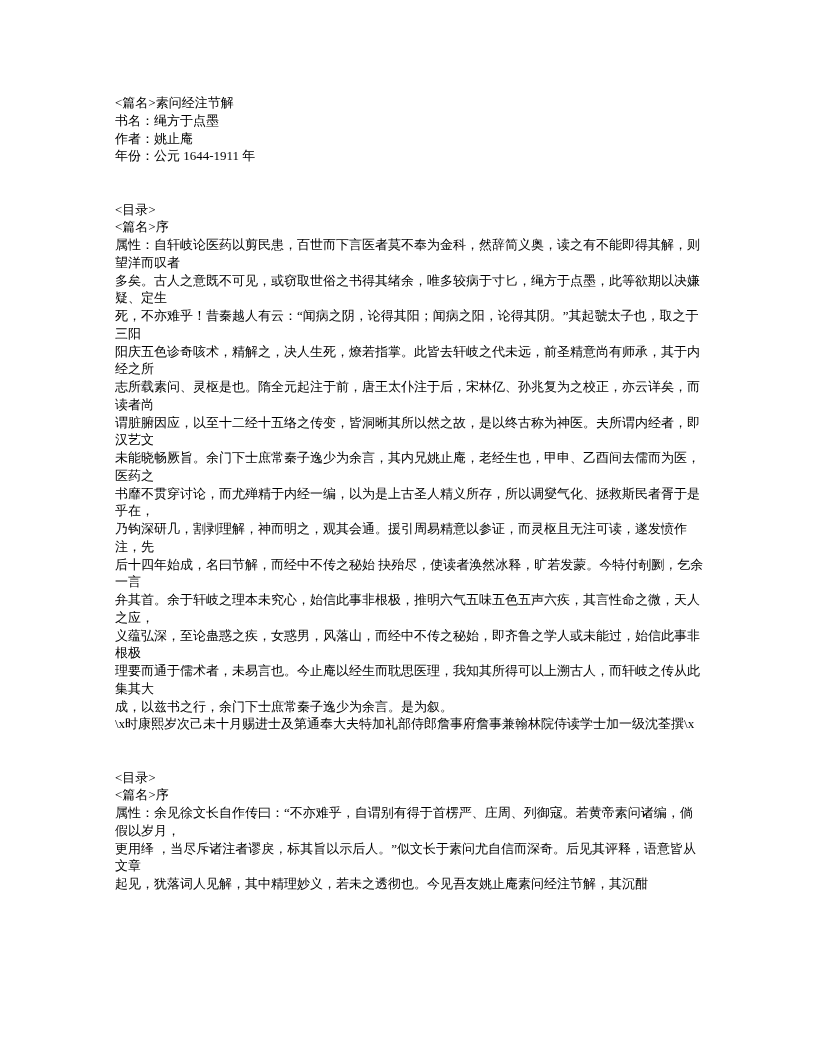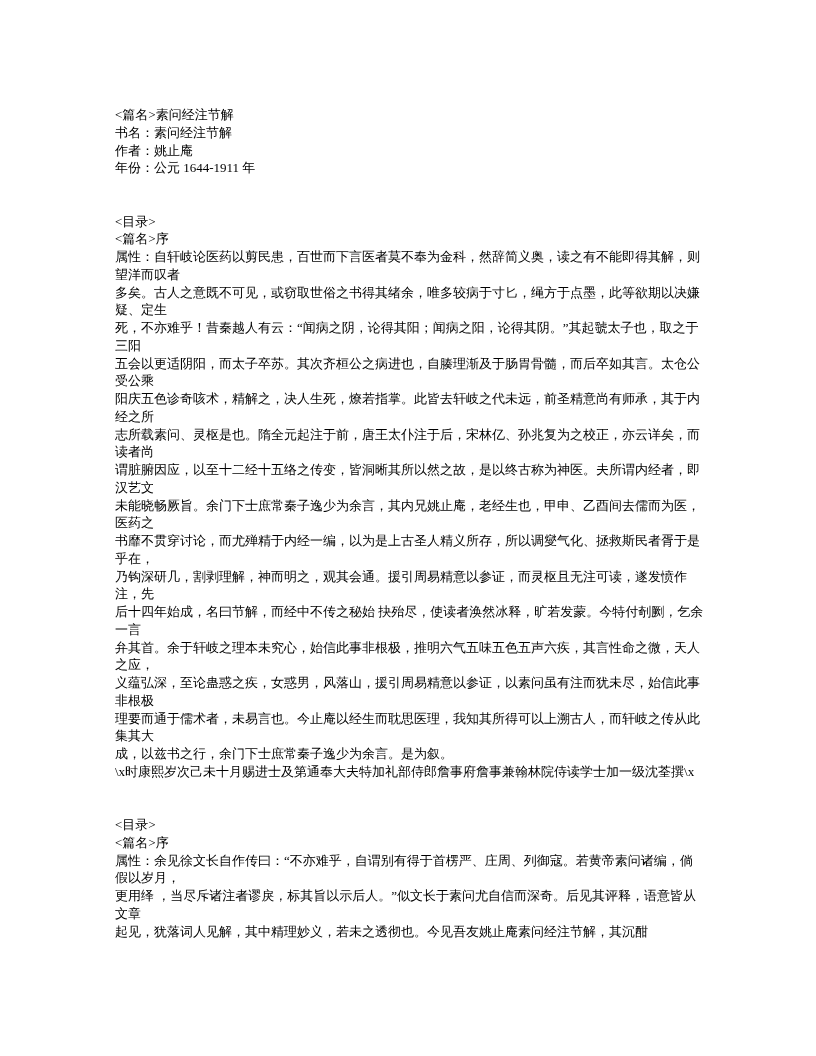--- a/index.html
+++ b/index.html
@@ -10,59 +10,58 @@
   .doc-page {
     position: relative;
     width: 816px;
     height: 1056px;
     background: #ffffff;
     overflow: hidden;
   }
   .text-block {
     position: absolute;
     left: 115px;
-    top: 106px;
+    top: 94px;
     width: 589px;
     color: #000000;
     font-family: "Liberation Serif", "DejaVu Serif", serif;
     font-size: 13px;
     line-height: 17.75px;
   }
   .line {
     white-space: pre-wrap;
     word-break: break-all;
     min-height: 17.75px;
   }
 </style>
 </head>
 <body>
 
 <div class="doc-page">
   <div class="text-block">
       <div class="line">&lt;篇名&gt;素问经注节解</div>
-      <div class="line">书名：素问经注节解</div>
+      <div class="line">书名：绳方于点墨</div>
       <div class="line">作者：姚止庵</div>
       <div class="line">年份：公元 1644-1911 年</div>
       <div class="line"></div>
       <div class="line"></div>
       <div class="line">&lt;目录&gt;</div>
       <div class="line">&lt;篇名&gt;序</div>
       <div class="line">属性：自轩岐论医药以剪民患，百世而下言医者莫不奉为金科，然辞简义奥，读之有不能即得其解，则望洋而叹者</div>
       <div class="line">多矣。古人之意既不可见，或窃取世俗之书得其绪余，唯多较病于寸匕，绳方于点墨，此等欲期以决嫌疑、定生</div>
       <div class="line">死，不亦难乎！昔秦越人有云：“闻病之阴，论得其阳；闻病之阳，论得其阴。”其起虢太子也，取之于三阳</div>
-      <div class="line">五会以更适阴阳，而太子卒苏。其次齐桓公之病进也，自腠理渐及于肠胃骨髓，而后卒如其言。太仓公受公乘</div>
       <div class="line">阳庆五色诊奇咳术，精解之，决人生死，燎若指掌。此皆去轩岐之代未远，前圣精意尚有师承，其于内经之所</div>
       <div class="line">志所载素问、灵枢是也。隋全元起注于前，唐王太仆注于后，宋林亿、孙兆复为之校正，亦云详矣，而读者尚</div>
       <div class="line">谓脏腑因应，以至十二经十五络之传变，皆洞晰其所以然之故，是以终古称为神医。夫所谓内经者，即汉艺文</div>
       <div class="line">未能晓畅厥旨。余门下士庶常秦子逸少为余言，其内兄姚止庵，老经生也，甲申、乙酉间去儒而为医，医药之</div>
       <div class="line">书靡不贯穿讨论，而尤殚精于内经一编，以为是上古圣人精义所存，所以调燮气化、拯救斯民者胥于是乎在，</div>
       <div class="line">乃钩深研几，割剥理解，神而明之，观其会通。援引周易精意以参证，而灵枢且无注可读，遂发愤作注，先</div>
       <div class="line">后十四年始成，名曰节解，而经中不传之秘始 抉殆尽，使读者涣然冰释，旷若发蒙。今特付剞劂，乞余一言</div>
       <div class="line">弁其首。余于轩岐之理本未究心，始信此事非根极，推明六气五味五色五声六疾，其言性命之微，天人之应，</div>
-      <div class="line">义蕴弘深，至论蛊惑之疾，女惑男，风落山，援引周易精意以参证，以素问虽有注而犹未尽，始信此事非根极</div>
+      <div class="line">义蕴弘深，至论蛊惑之疾，女惑男，风落山，而经中不传之秘始，即齐鲁之学人或未能过，始信此事非根极</div>
       <div class="line">理要而通于儒术者，未易言也。今止庵以经生而耽思医理，我知其所得可以上溯古人，而轩岐之传从此集其大</div>
       <div class="line">成，以兹书之行，余门下士庶常秦子逸少为余言。是为叙。</div>
       <div class="line">\x时康熙岁次己未十月赐进士及第通奉大夫特加礼部侍郎詹事府詹事兼翰林院侍读学士加一级沈荃撰\x</div>
       <div class="line"></div>
       <div class="line"></div>
       <div class="line">&lt;目录&gt;</div>
       <div class="line">&lt;篇名&gt;序</div>
       <div class="line">属性：余见徐文长自作传曰：“不亦难乎，自谓别有得于首楞严、庄周、列御寇。若黄帝素问诸编，倘假以岁月，</div>
       <div class="line">更用绎 ，当尽斥诸注者谬戾，标其旨以示后人。”似文长于素问尤自信而深奇。后见其评释，语意皆从文章</div>
       <div class="line">起见，犹落词人见解，其中精理妙义，若未之透彻也。今见吾友姚止庵素问经注节解，其沉酣</div>

